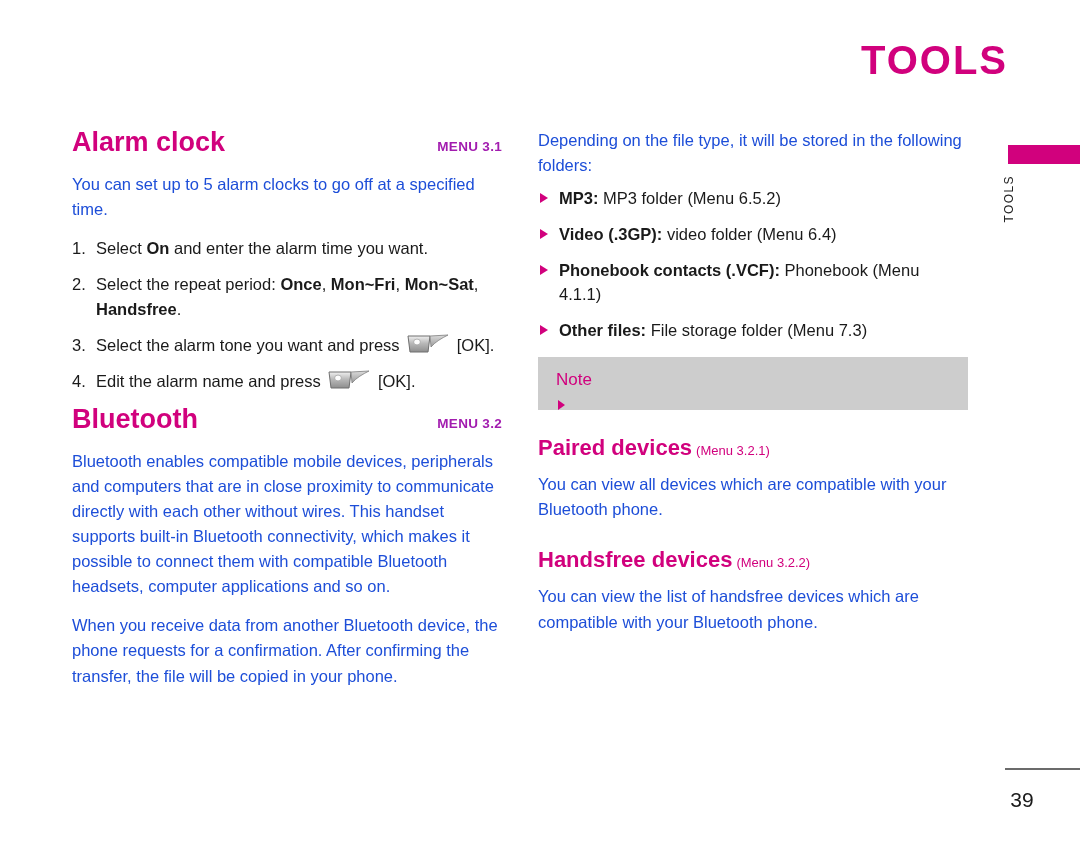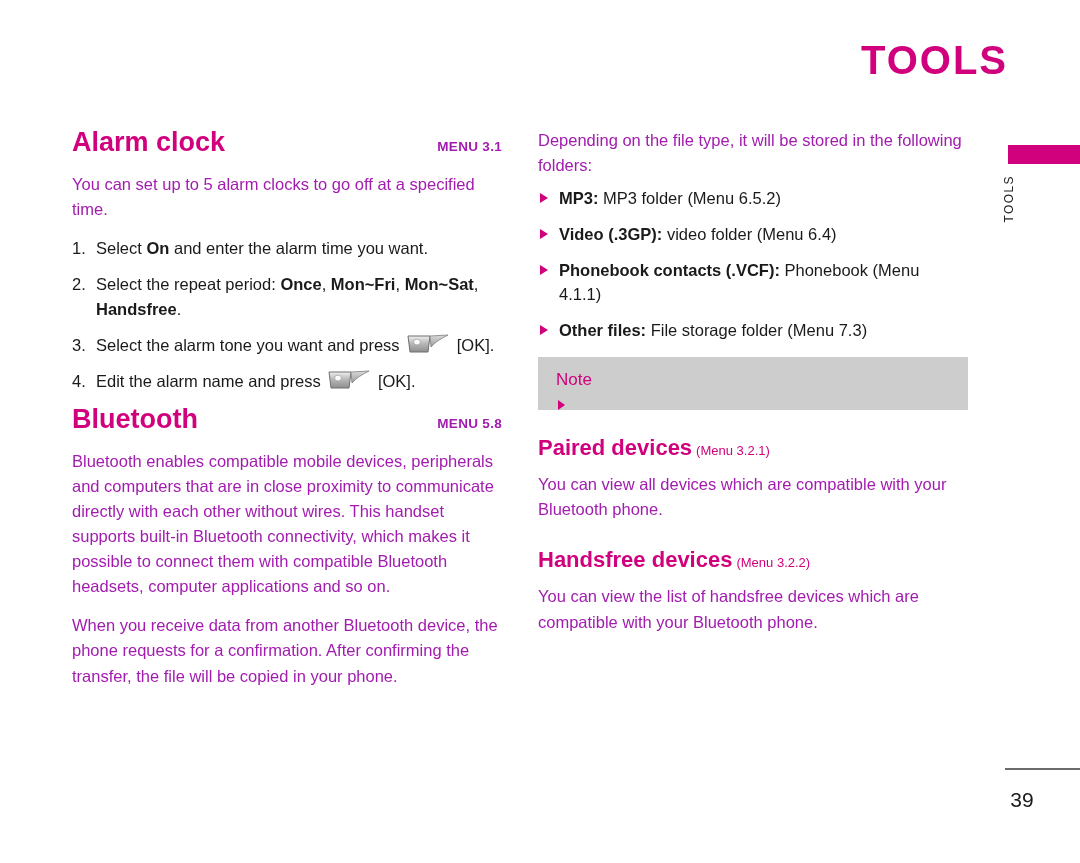--- a/index.html
+++ b/index.html
@@ -97,21 +97,21 @@
     font-size: 13px;
     color: #d1017d;
     margin-left: 4px;
   }
 
   
   p.body {
     font-size: 16.5px;
     line-height: 1.52;
     margin: 0 0 14px 0;
-    color: #a21caf;
+    color: #1d4ed8;
   }
   p.body.tight { margin-bottom: 8px; }
 
   
   ol.steps {
     list-style: none;
     margin: 0;
     padding: 0;
   }
   ol.steps > li {
@@ -255,21 +255,21 @@
       <span class="num">4.</span><span>Edit the alarm name and press </span><span class="key-icon"><svg viewBox="0 0 44 24" width="44" height="24">
           <path d="M2,3 L24,3 L22,19 L4,19 Z" fill="url(#kg)" stroke="#6f6f6f" stroke-width="1"></path>
           <ellipse cx="11" cy="9" rx="3.4" ry="2.9" fill="#fdfdfd" stroke="#9b9b9b" stroke-width="0.7"></ellipse>
           <path d="M24,3 L42,2 C36,5 29,9 25,14 L24,3 Z" fill="url(#kt)" stroke="#7d7d7d" stroke-width="0.8"></path>
         </svg></span><span> [OK].</span>
     </li>
   </ol>
 
   <div class="section-head" style="gap:48px;">
     <span class="title">Bluetooth</span>
-    <span class="menu-ref">MENU 5.8</span>
+    <span class="menu-ref">MENU 3.2</span>
   </div>
 
   <p class="body">Bluetooth enables compatible mobile devices, peripherals and computers that are in close proximity to communicate directly with each other without wires. This handset supports built-in Bluetooth connectivity, which makes it possible to connect them with compatible Bluetooth headsets, computer applications and so on.</p>
   <p class="body">When you receive data from another Bluetooth device, the phone requests for a confirmation. After confirming the transfer, the file will be copied in your phone.</p>
 </div>
 
 <div class="col col-right">
 
   <p class="body tight">Depending on the file type, it will be stored in the following folders:</p>
 

